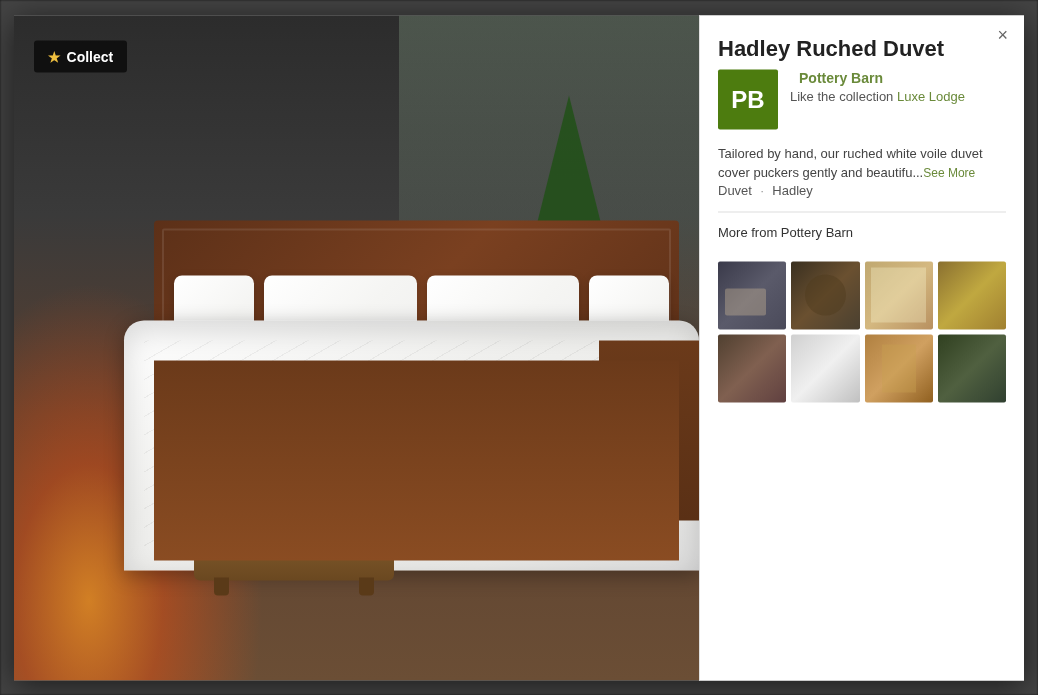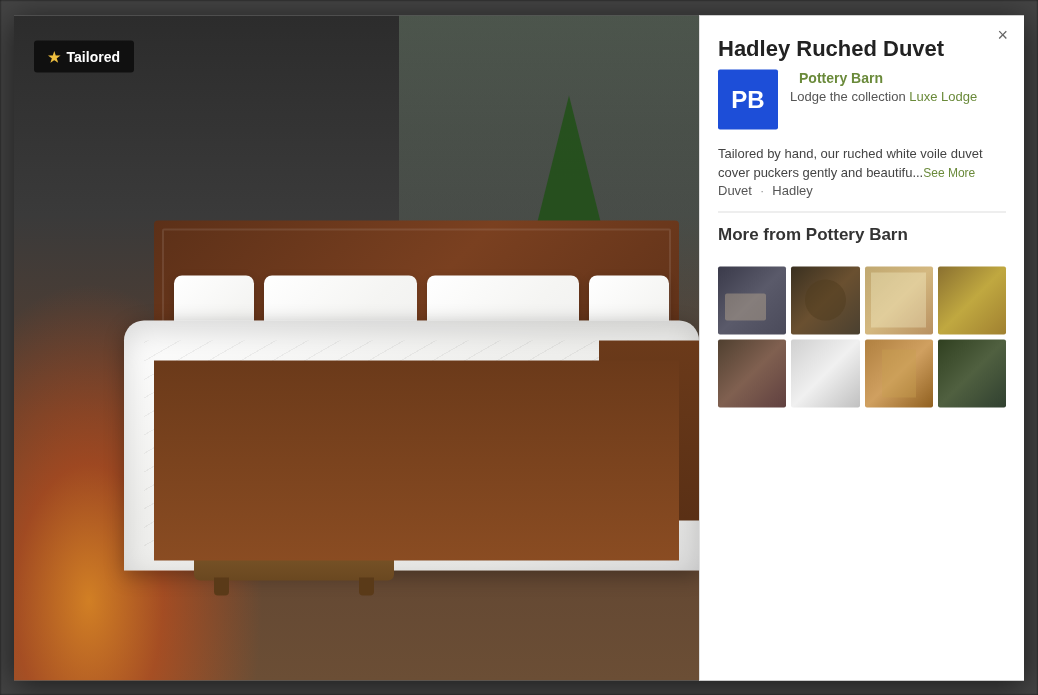--- a/index.html
+++ b/index.html
@@ -283,21 +283,21 @@
     .brand-row {
       display: flex;
       align-items: flex-start;
       gap: 12px;
       margin-bottom: 14px;
     }
 
     .brand-logo {
       width: 60px;
       height: 60px;
-      background: #1d4ed8;
+      background: #4d7c0f;
       display: flex;
       align-items: center;
       justify-content: center;
       color: #fff;
       font-size: 24px;
       font-weight: bold;
       flex-shrink: 0;
       border-radius: 2px;
     }
 
@@ -367,22 +367,22 @@
 
     
     .divider {
       height: 1px;
       background: #ddd;
       margin-bottom: 12px;
     }
 
     
     .more-from-title {
-      font-size: 17px;
-      font-weight: bold;
+      font-size: 13px;
+      font-weight: normal;
       color: #333;
       margin-bottom: 22px;
     }
 
     
     .thumb-grid {
       display: grid;
       grid-template-columns: repeat(4, 1fr);
       gap: 5px;
     }
@@ -483,36 +483,36 @@
         </div>
         <div class="duvet"></div>
         <div class="nightstand"></div>
         <div class="bench"></div>
         <div class="bed-frame"></div>
       </div>
     </div>
 
     <button class="collect-btn">
       <span class="star">★</span>
-      <span>Tailored</span>
+      <span>Collect</span>
     </button>
   </div>
 
   <div class="modal-info-panel">
 
     <button class="close-btn">×</button>
 
     <h1 class="product-title">Hadley Ruched Duvet</h1>
 
     <div class="brand-row">
       <div class="brand-logo">PB</div>
       <div class="brand-info">
         <span class="brand-name">Pottery Barn</span>
         <span class="brand-collection">
-          <span>Lodge the collection</span>
+          <span>Like the collection</span>
           <a>Luxe Lodge</a>
         </span>
       </div>
     </div>
 
     <p class="product-desc">
       <span>Tailored by hand, our ruched white voile duvet cover puckers gently and beautifu...</span><span class="see-more">See More</span>
     </p>
 
     <div class="actions-row">

